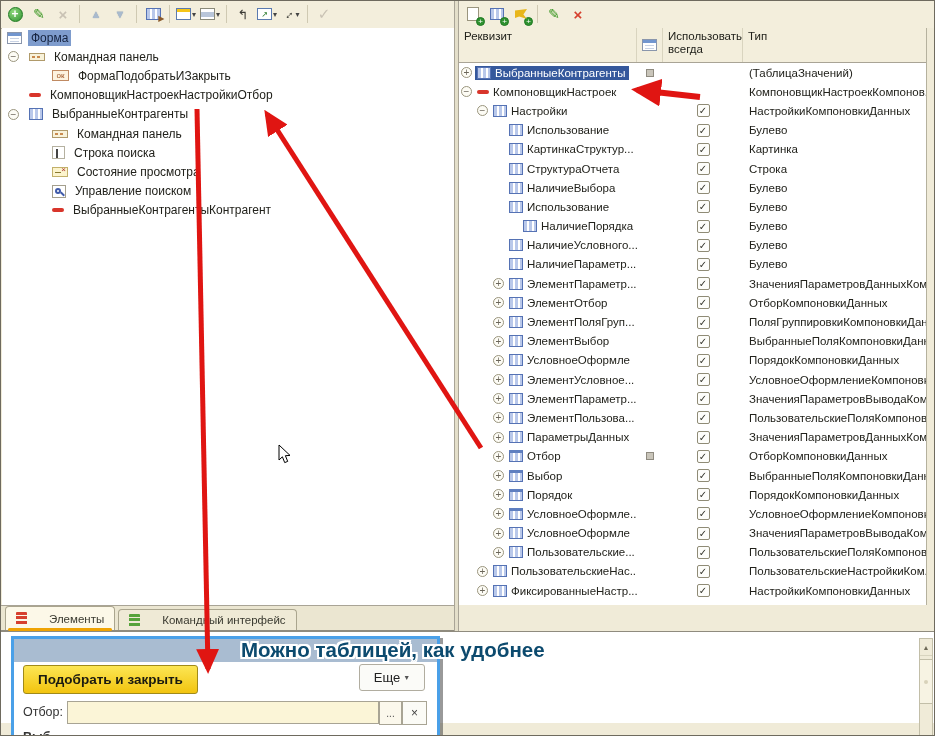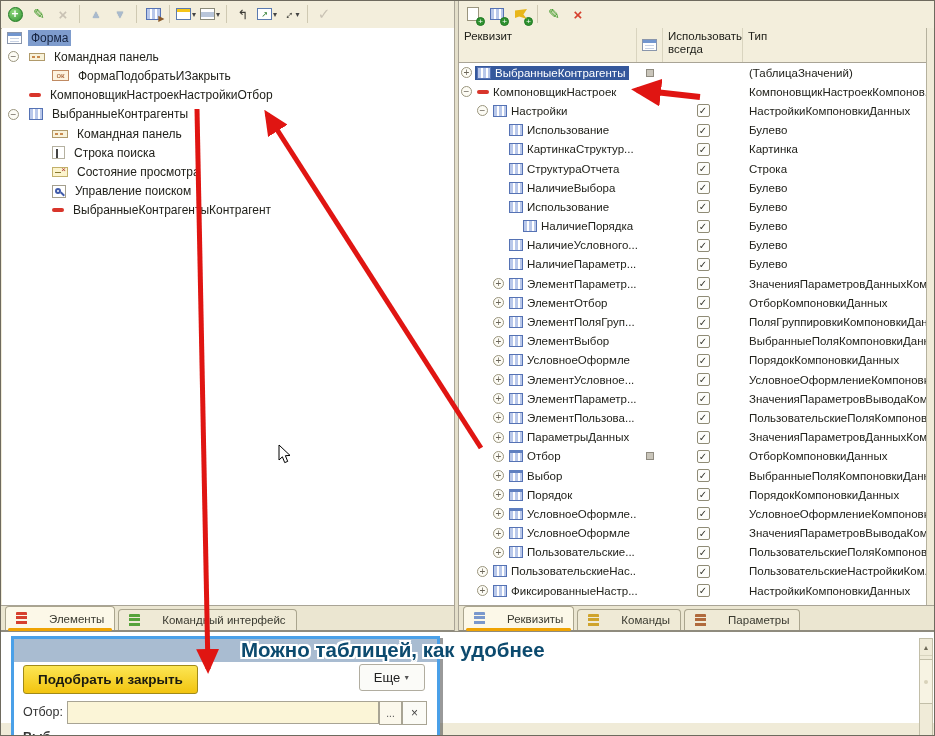--- a/index.html
+++ b/index.html
@@ -654,34 +654,20 @@
   <div class="tabbar left" id="ltabs">
       <div class="tab active">
         <span class="tabic" style="--c: #d6402e;"></span>
         <span>Элементы</span>
       </div>
       <div class="tab">
         <span class="tabic" style="--c: #55a33a;"></span>
         <span>Командный интерфейс</span>
       </div>
     </div>
-  <div class="tabbar right" id="rtabs">
-      <div class="tab active">
-        <span class="tabic" style="--c: #7a98cc;"></span>
-        <span>Реквизиты</span>
-      </div>
-      <div class="tab">
-        <span class="tabic" style="--c: #cfa42c;"></span>
-        <span>Команды</span>
-      </div>
-      <div class="tab">
-        <span class="tabic" style="--c: #b06a3c;"></span>
-        <span>Параметры</span>
-      </div>
-    </div>
 
   <div class="bottom">
     <div class="frame">
       <div class="frame-title"></div>
       <div class="btn-pick">Подобрать и закрыть</div>
       <div class="btn-more">
         <span>Еще</span>
         <span class="dd">▼</span>
       </div>
       <div class="flt-label">Отбор:</div>

